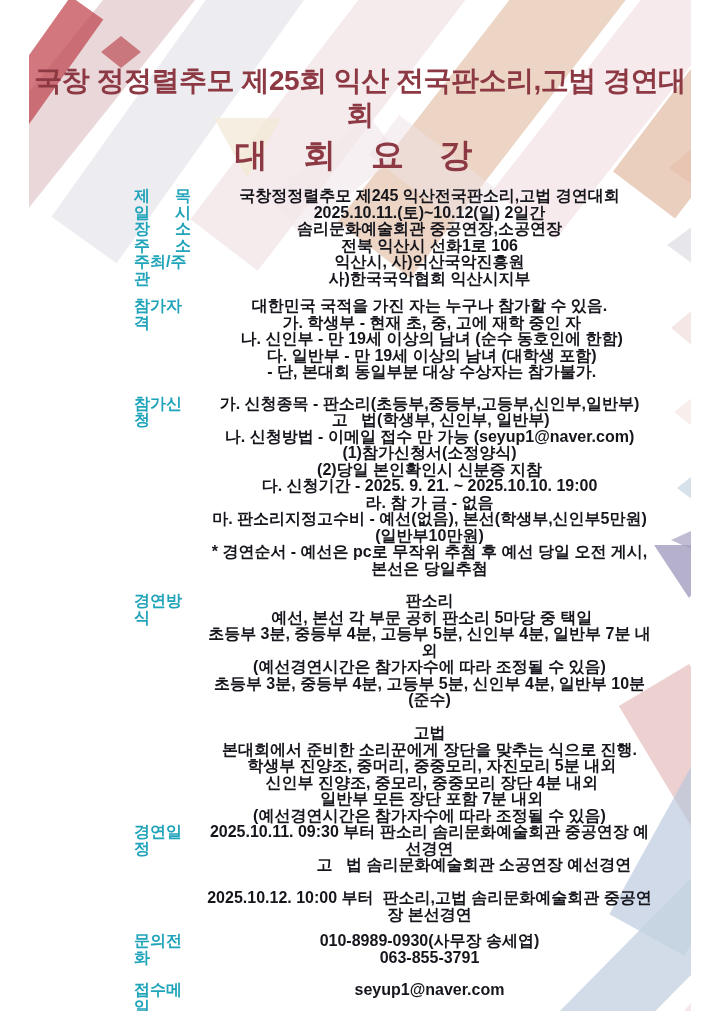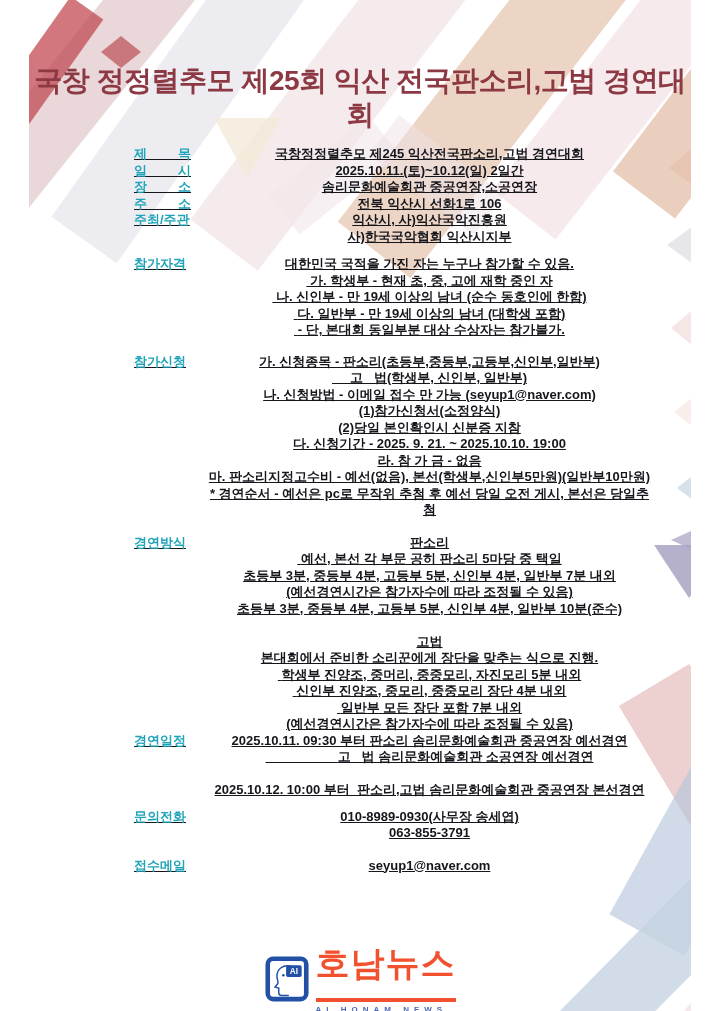--- a/index.html
+++ b/index.html
@@ -23,21 +23,21 @@
     color:var(--title-color,#8d3944);
   }
   h2.subtitle{
     margin:4px 0 0;
     text-align:center;
     font-size:33px;line-height:38px;
     letter-spacing:13px;
     color:var(--title-color,#8d3944);
   }
   .rows{margin-top:14px;padding-left:105px;padding-right:36px;}
-  .row{display:flex;align-items:flex-start;font-size:13px;line-height:16.5px;text-decoration:underline;}
+  .row{display:flex;align-items:flex-start;font-size:16px;line-height:16.5px;}
   .lbl{
     flex:0 0 57px;margin-right:13px;
     color:var(--label-color,#20a4ba);
     text-align:justify;text-align-last:justify;
   }
   .val{white-space:pre-wrap;flex:1;text-align:center;}
   .s1{margin-top:11px}.s2{margin-top:15px}.s3{margin-top:16px}
   .s4{margin-top:0}.s5{margin-top:10px}.s6{margin-top:16px}
   .footer{
     margin-top:72px;
@@ -83,20 +83,21 @@
     <polygon points="625,545 697,545 660,598" fill="#a8a2c3" opacity="0.85"></polygon>
     <line x1="625" y1="685" x2="745" y2="885" stroke="#e9c5c5" stroke-width="82" opacity="0.8"></line>
     <line x1="748" y1="700" x2="618" y2="935" stroke="#b7c7dc" stroke-width="86" opacity="0.65"></line>
     <line x1="550" y1="1040" x2="700" y2="888" stroke="#c6d4e3" stroke-width="68" opacity="0.8"></line>
     <polygon points="720,935 720,1011 655,1011" fill="#f0dede" opacity="0.7"></polygon>
   </svg>
 
   <div class="content">
 
     <h1 class="title">국창 정정렬추모 제25회 익산 전국판소리,고법 경연대회</h1>
+    <h2 class="subtitle">대 회 요 강</h2>
 
     <div class="rows">
 
       <div class="row">
         <span class="lbl">제 목</span>
         <div class="val">국창정정렬추모 제245 익산전국판소리,고법 경연대회</div>
       </div>
       <div class="row">
         <span class="lbl">일 시</span>
         <div class="val">2025.10.11.(토)~10.12(일) 2일간</div>

